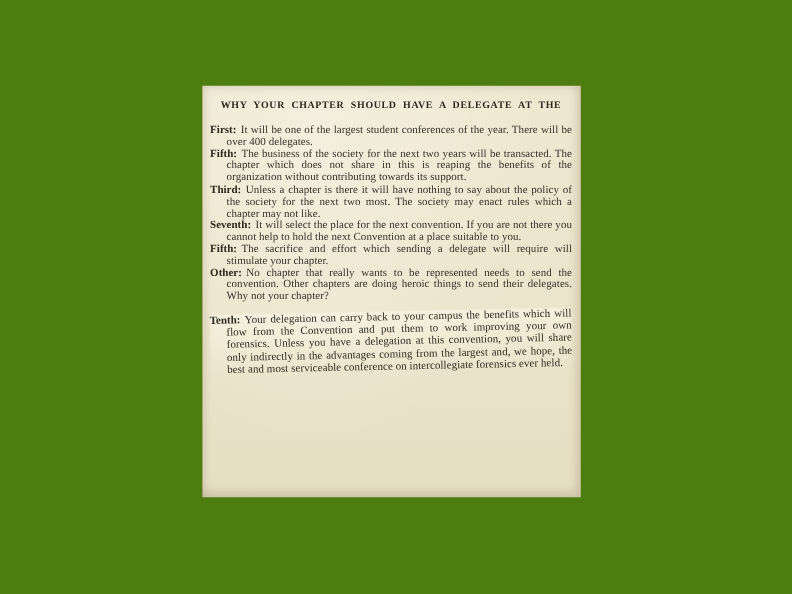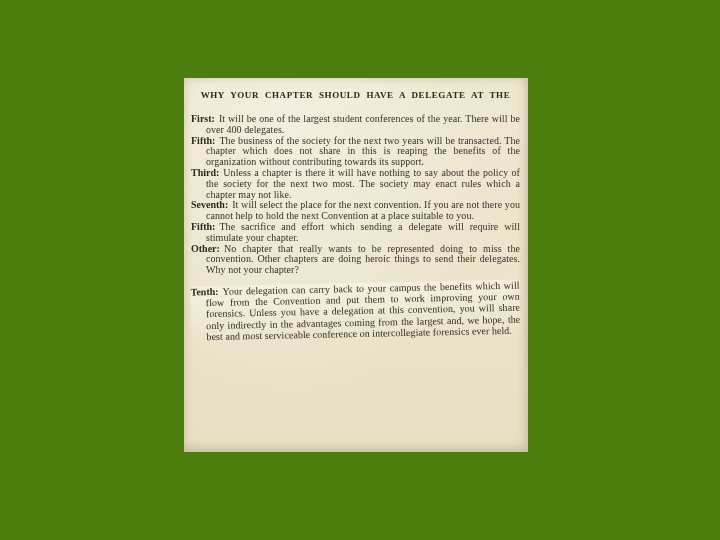--- a/index.html
+++ b/index.html
@@ -91,19 +91,19 @@
 
 
       <p class="item"><span class="item-label">Fifth:</span><span class="item-text">The business of the society for the next two years will be transacted. The chapter which does not share in this is reaping the benefits of the organization without contributing towards its support.</span></p>
 
       <p class="item"><span class="item-label">Third:</span><span class="item-text">Unless a chapter is there it will have nothing to say about the policy of the society for the next two most. The society may enact rules which a chapter may not like.</span></p>
 
       <p class="item"><span class="item-label">Seventh:</span><span class="item-text">It will select the place for the next convention. If you are not there you cannot help to hold the next Convention at a place suitable to you.</span></p>
 
       <p class="item"><span class="item-label">Fifth:</span><span class="item-text">The sacrifice and effort which sending a delegate will require will stimulate your chapter.</span></p>
 
-      <p class="item"><span class="item-label">Other:</span><span class="item-text">No chapter that really wants to be represented doing to miss the convention. Other chapters are doing heroic things to send their delegates. Why not your chapter?</span></p>
+      <p class="item"><span class="item-label">Other:</span><span class="item-text">No chapter that really wants to be represented needs to send the convention. Other chapters are doing heroic things to send their delegates. Why not your chapter?</span></p>
 
       <p class="item item-tenth"><span class="item-label">Tenth:</span><span class="item-text">Your delegation can carry back to your campus the benefits which will flow from the Convention and put them to work improving your own forensics. Unless you have a delegation at this convention, you will share only indirectly in the advantages coming from the largest and, we hope, the best and most serviceable conference on intercollegiate forensics ever held.</span></p>
 
     </div>
   </div>
 </div>
 
 </body></html>

